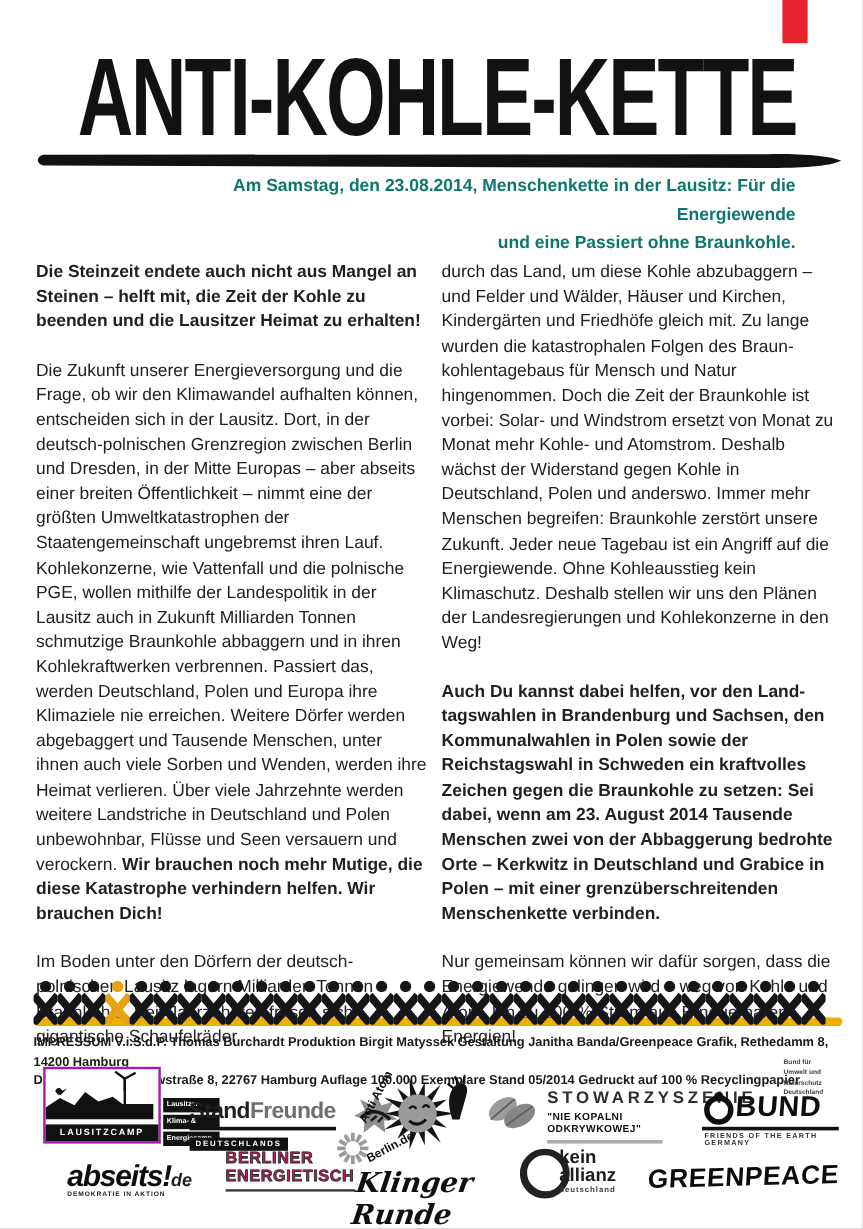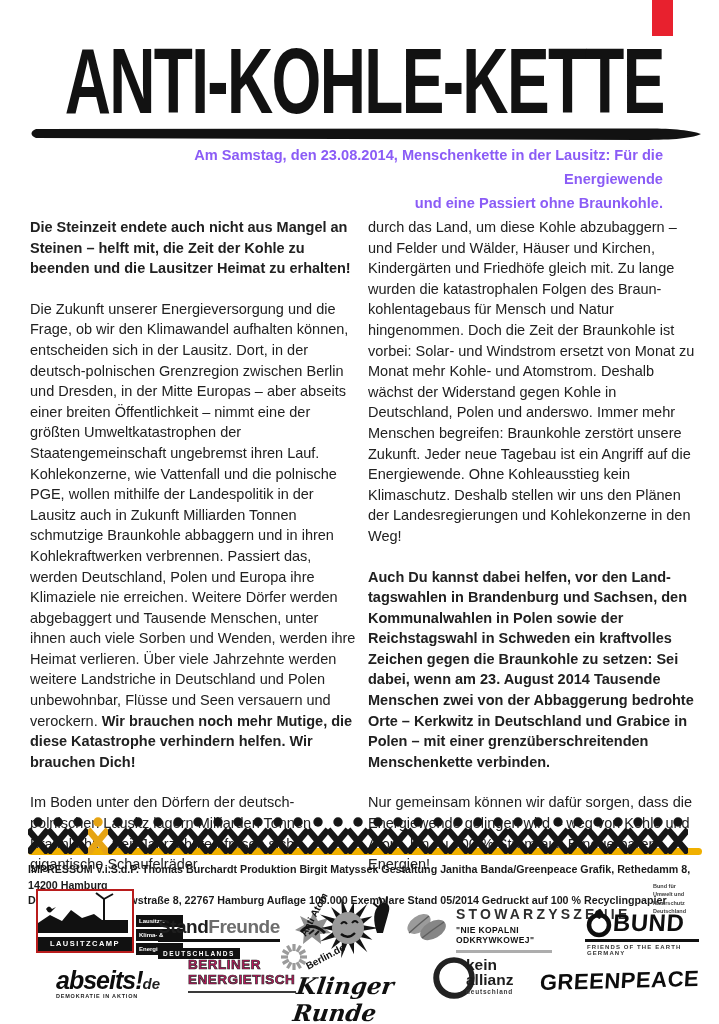--- a/index.html
+++ b/index.html
@@ -7,37 +7,37 @@
         font-family:"Liberation Sans",sans-serif;color:#1e1e1e;}
   
   .ribbon{position:absolute;left:652px;top:0;width:21px;height:36px;background:#e8212e;}
   
   .title{position:absolute;left:0;top:46px;width:719px;text-align:center;
          font-weight:bold;font-size:78px;letter-spacing:-2px;line-height:1.0;
          transform:scale(0.82,1.18);transform-origin:50% 80%;color:#121212;white-space:nowrap;}
   .brushline{position:absolute;left:28px;top:127px;width:678px;height:14px;}
   
   .subtitle{position:absolute;right:56px;top:143px;width:560px;text-align:right;
-            font-weight:bold;font-size:14.6px;line-height:1.65;color:#8b5cf6;}
+            font-weight:bold;font-size:14.6px;line-height:1.65;color:#0f766e;}
   
   .col{position:absolute;top:205px;font-size:14.5px;line-height:20.6px;color:#212121;text-align:left;}
   .col-left{left:30px;width:327px;}
   .col-right{left:368px;width:330px;}
   .col p{margin:12px 0 20px 0;}
   .col .b{font-weight:bold;}
   
   .chain{position:absolute;left:28px;top:817px;width:664px;height:38px;display:flex;z-index:2;}
   .goldbar{position:absolute;left:28px;top:848px;width:674px;height:7px;border-radius:4px;z-index:1;}
   
   .impressum{position:absolute;left:28px;top:862px;width:666px;font-size:10.7px;
              font-weight:bold;line-height:1.45;color:#1a1a1a;}
   
   .logo{position:absolute;}
   
-  .lc-box{position:absolute;left:0;top:0;width:94px;height:60px;border:2px solid #b91c1c;background:#fff;}
+  .lc-box{position:absolute;left:0;top:0;width:94px;height:60px;border:2px solid #a21caf;background:#fff;}
   .lc-strip{position:absolute;left:0;bottom:0;width:100%;height:14px;background:#111;color:#fff;
             font-size:7.5px;font-weight:bold;letter-spacing:1.5px;text-align:center;line-height:14px;}
   .lc-chip{position:absolute;left:100px;width:44px;height:12px;background:#111;color:#fff;
            font-size:6px;font-weight:bold;line-height:12px;padding-left:3px;}
   
   .nf-word{font-size:19px;font-weight:bold;letter-spacing:-0.5px;border-bottom:3px solid #111;
            display:inline-block;padding-bottom:1px;}
   .nf-gray{color:#6e6e6e;}
   .nf-chip{display:inline-block;background:#111;color:#fff;font-size:6.5px;font-weight:bold;
            letter-spacing:1.5px;padding:2px 5px;margin-top:2px;}

